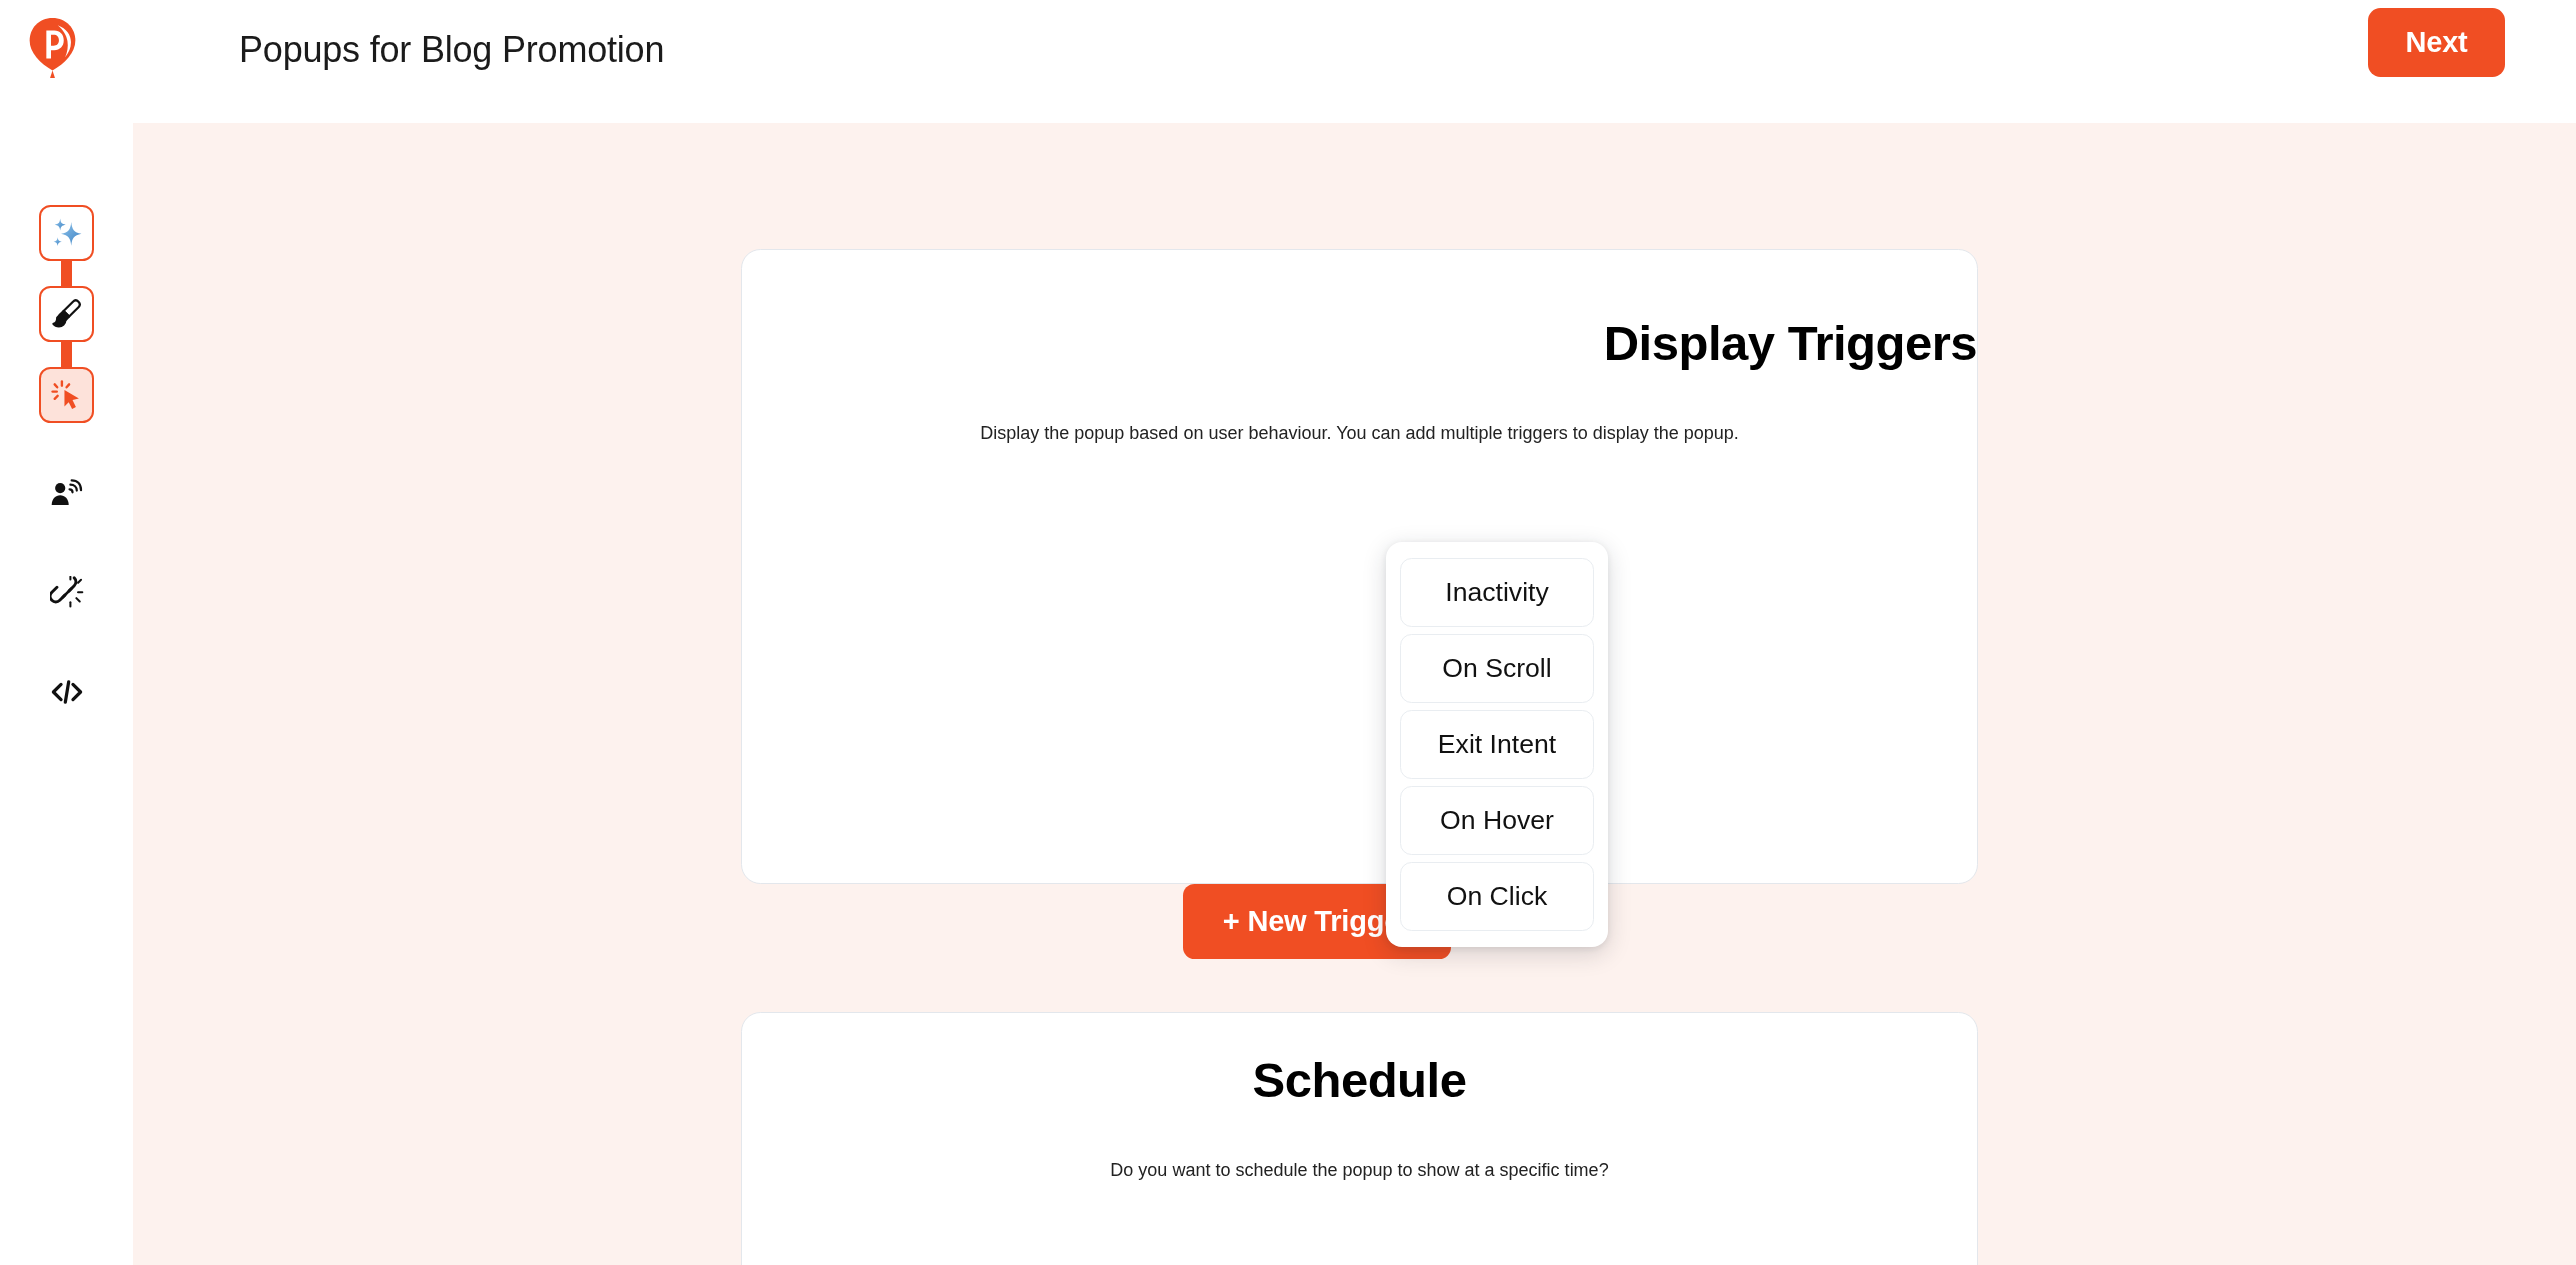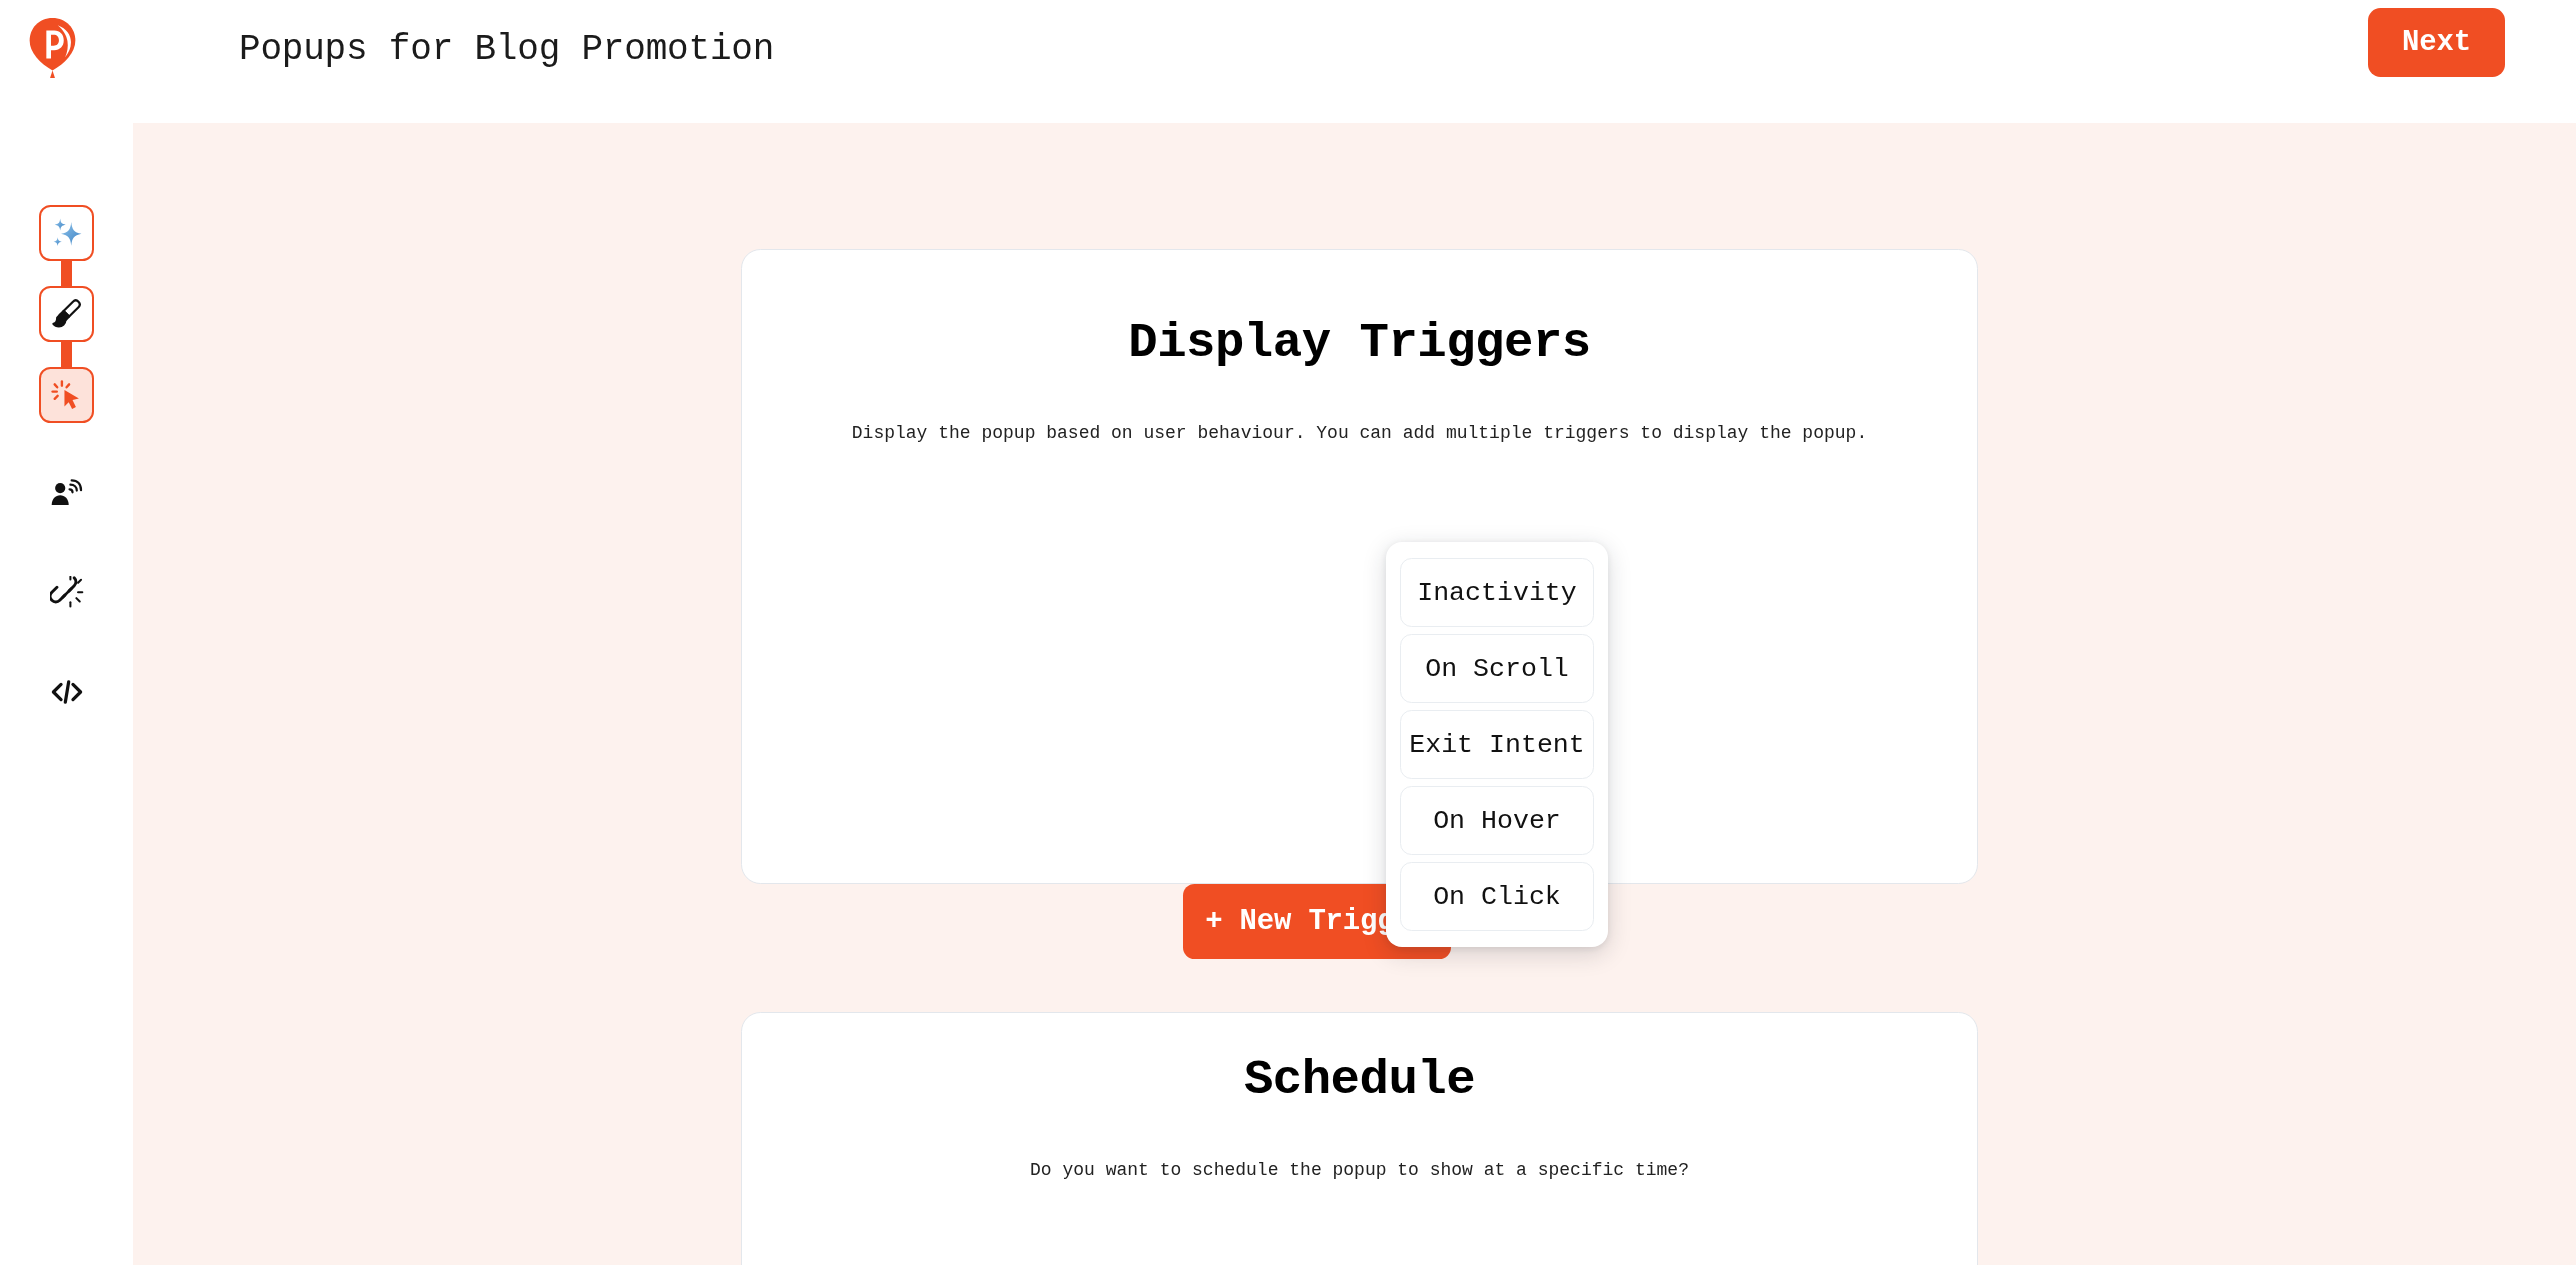--- a/index.html
+++ b/index.html
@@ -15,21 +15,20 @@
     font-family: "Liberation Sans", "DejaVu Sans", sans-serif;
     -webkit-font-smoothing: antialiased;
   }
 
   
   .app {
     position: relative;
     width: 2576px;
     height: 1155px;
     background: #ffffff;
-    font-family: Liberation Mono, monospace;
   }
 
   
   .topbar {
     position: absolute;
     top: 0;
     left: 0;
     width: 2576px;
     height: 123px;
     background: #ffffff;
@@ -158,21 +157,21 @@
   }
 
   .card-title {
     text-align: center;
     font-size: 49px;
     font-weight: 700;
     color: #000000;
     letter-spacing: -0.5px;
     line-height: 1.1;
   }
-  #triggers-card .card-title { margin-top: 67px; }
+  #triggers-card .card-title { margin-top: 67px; text-align: right; }
   #schedule-card .card-title { }
 
   .card-subtitle {
     text-align: center;
     font-size: 18px;
     font-weight: 400;
     color: #222222;
     line-height: 43px;
     margin: 0 auto;
   }

